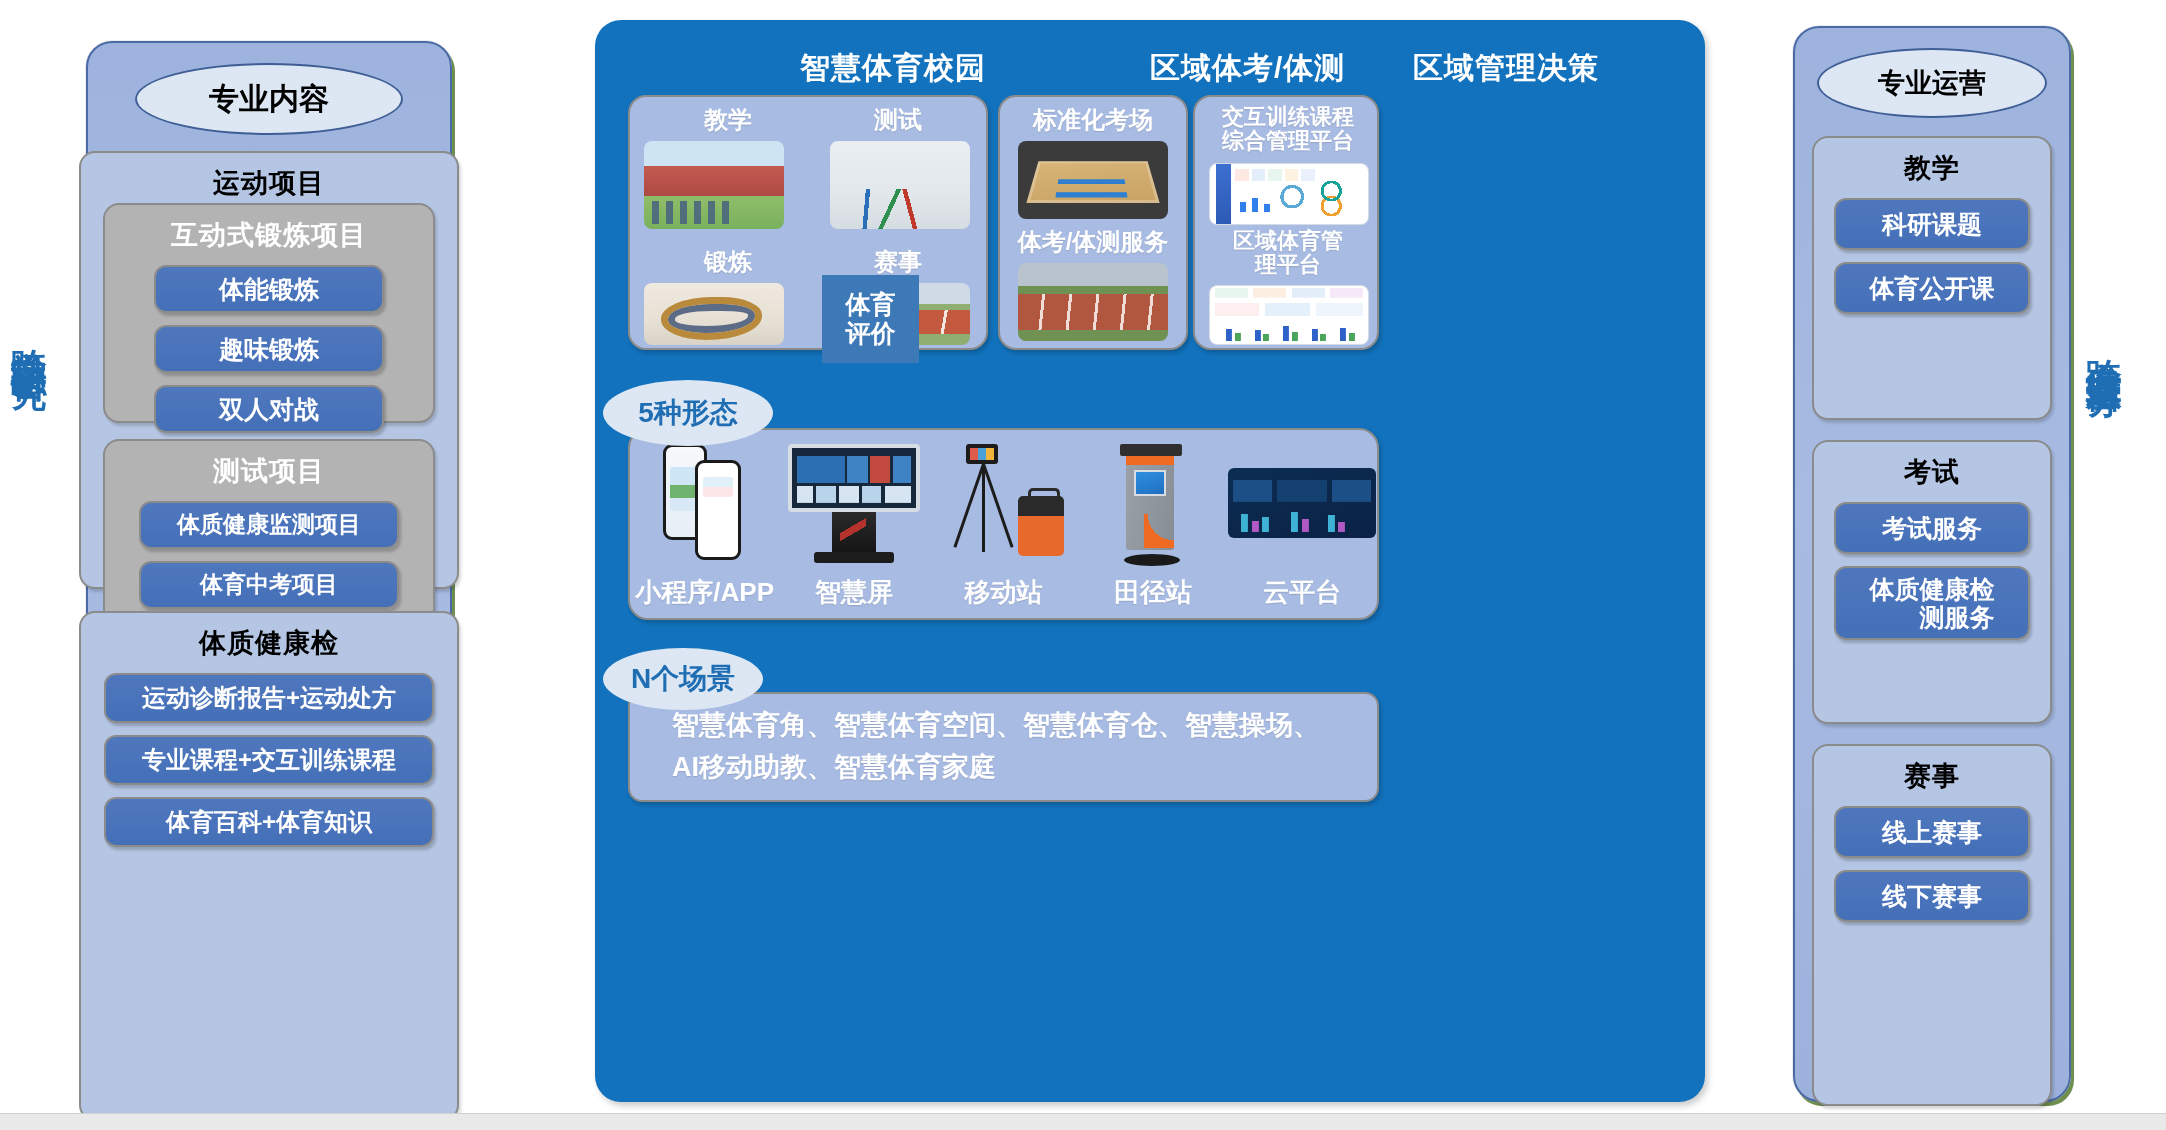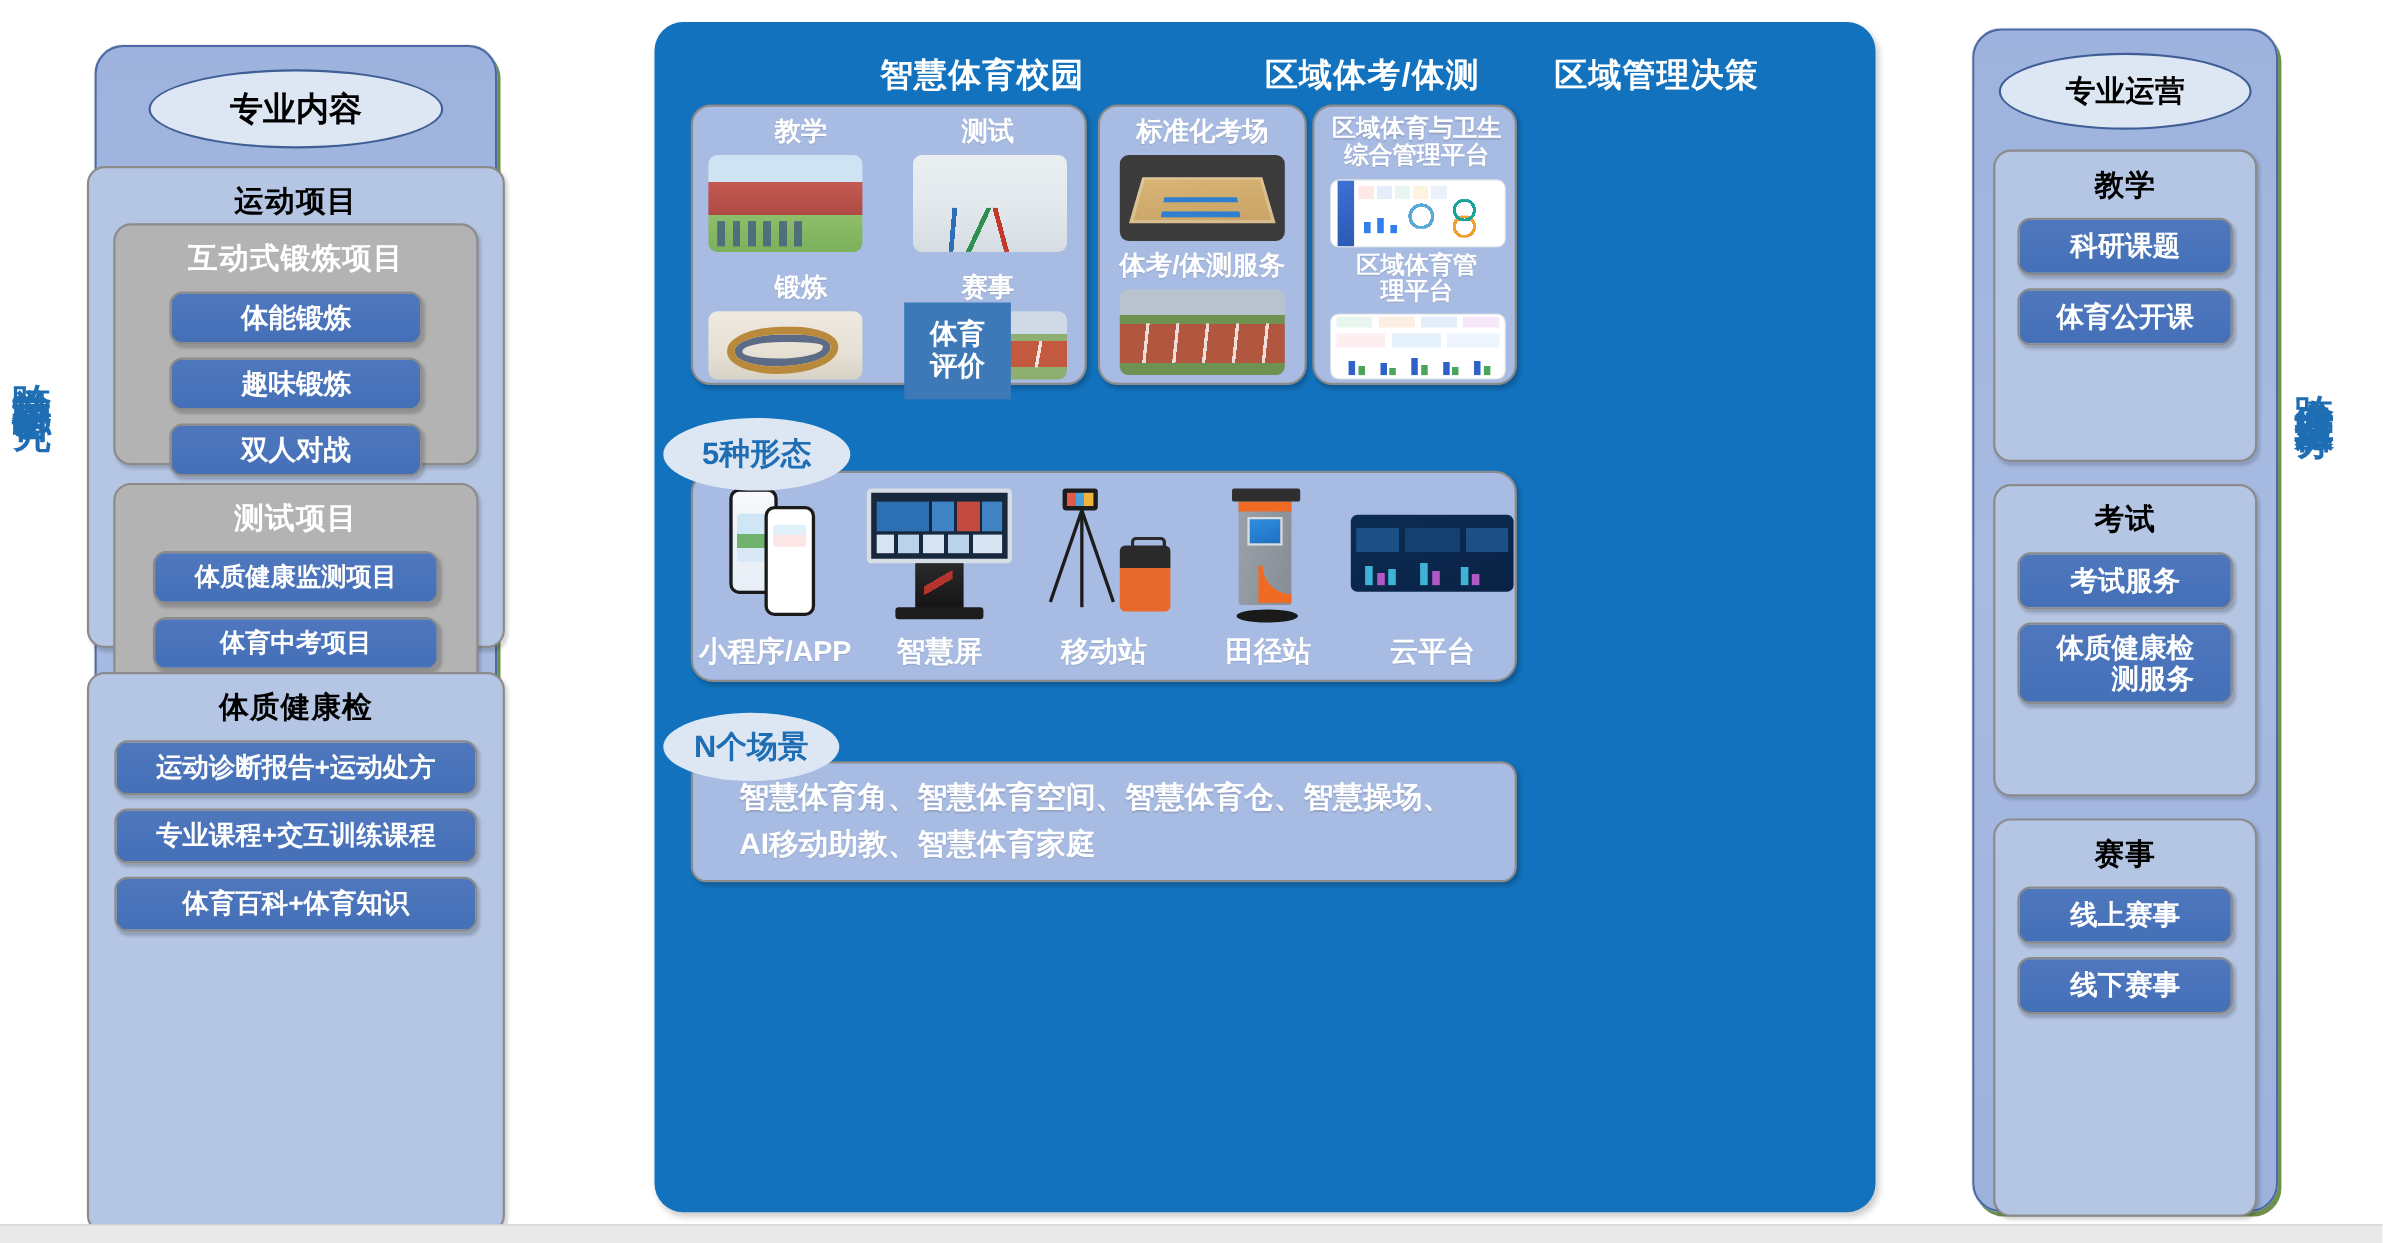--- a/index.html
+++ b/index.html
@@ -599,21 +599,21 @@
 
     <div class="dcard" id="dcard-exam">
       <div class="tile-label" style="left:0; top:10px; width:186px;">标准化考场</div>
       <div class="photo ph-venue" style="left:18px; top:44px; width:150px; height:78px;"></div>
 
       <div class="tile-label" style="left:0; top:132px; width:186px;">体考/体测服务</div>
       <div class="photo ph-track" style="left:18px; top:166px; width:150px; height:78px;"></div>
     </div>
 
     <div class="dcard" id="dcard-manage">
-      <div class="tile-label" style="left: 0px; top: 8px; width: 186px; font-size: 22px; white-space: pre-line;">区域体育与卫生
+      <div class="tile-label" style="left: 0px; top: 8px; width: 186px; font-size: 22px; white-space: pre-line;">交互训练课程
 综合管理平台</div>
       <div class="photo ph-dash1" style="left:14px; top:66px; width:158px; height:60px;"></div>
 
       <div class="tile-label" style="left: 0px; top: 132px; width: 186px; font-size: 22px; white-space: pre-line;">区域体育管
 理平台</div>
       <div class="photo ph-dash2" style="left:14px; top:188px; width:158px; height:58px;"></div>
     </div>
 
     <div id="forms-card">
 

